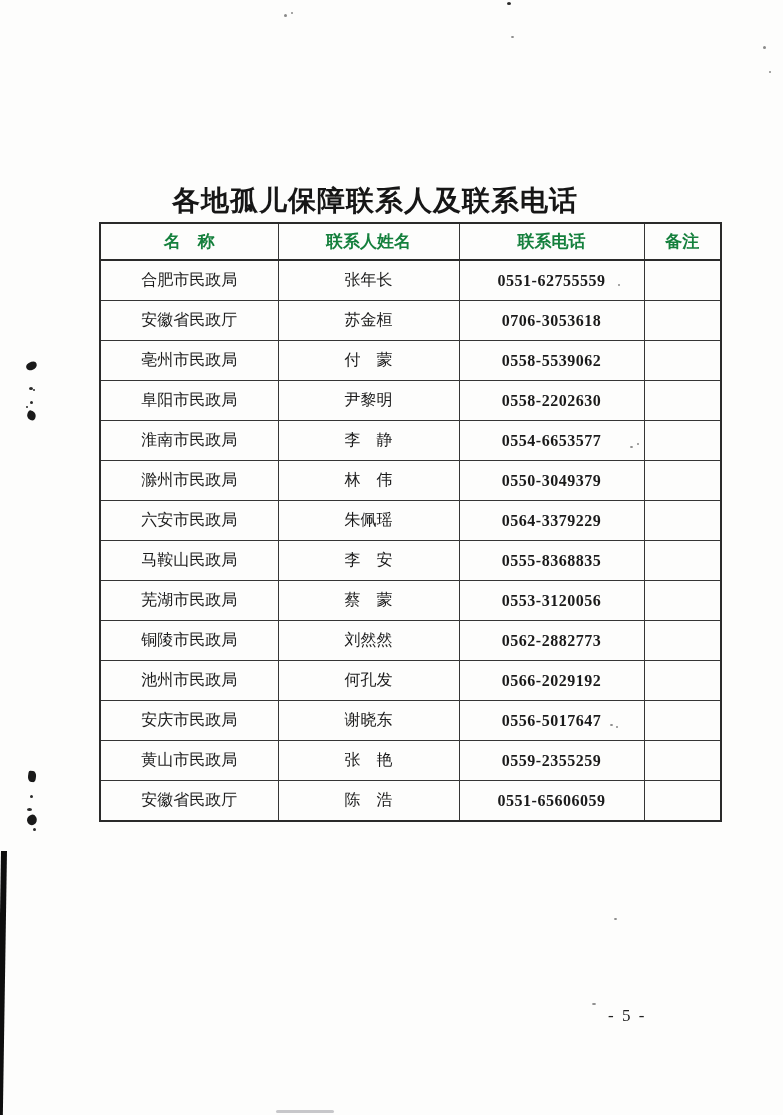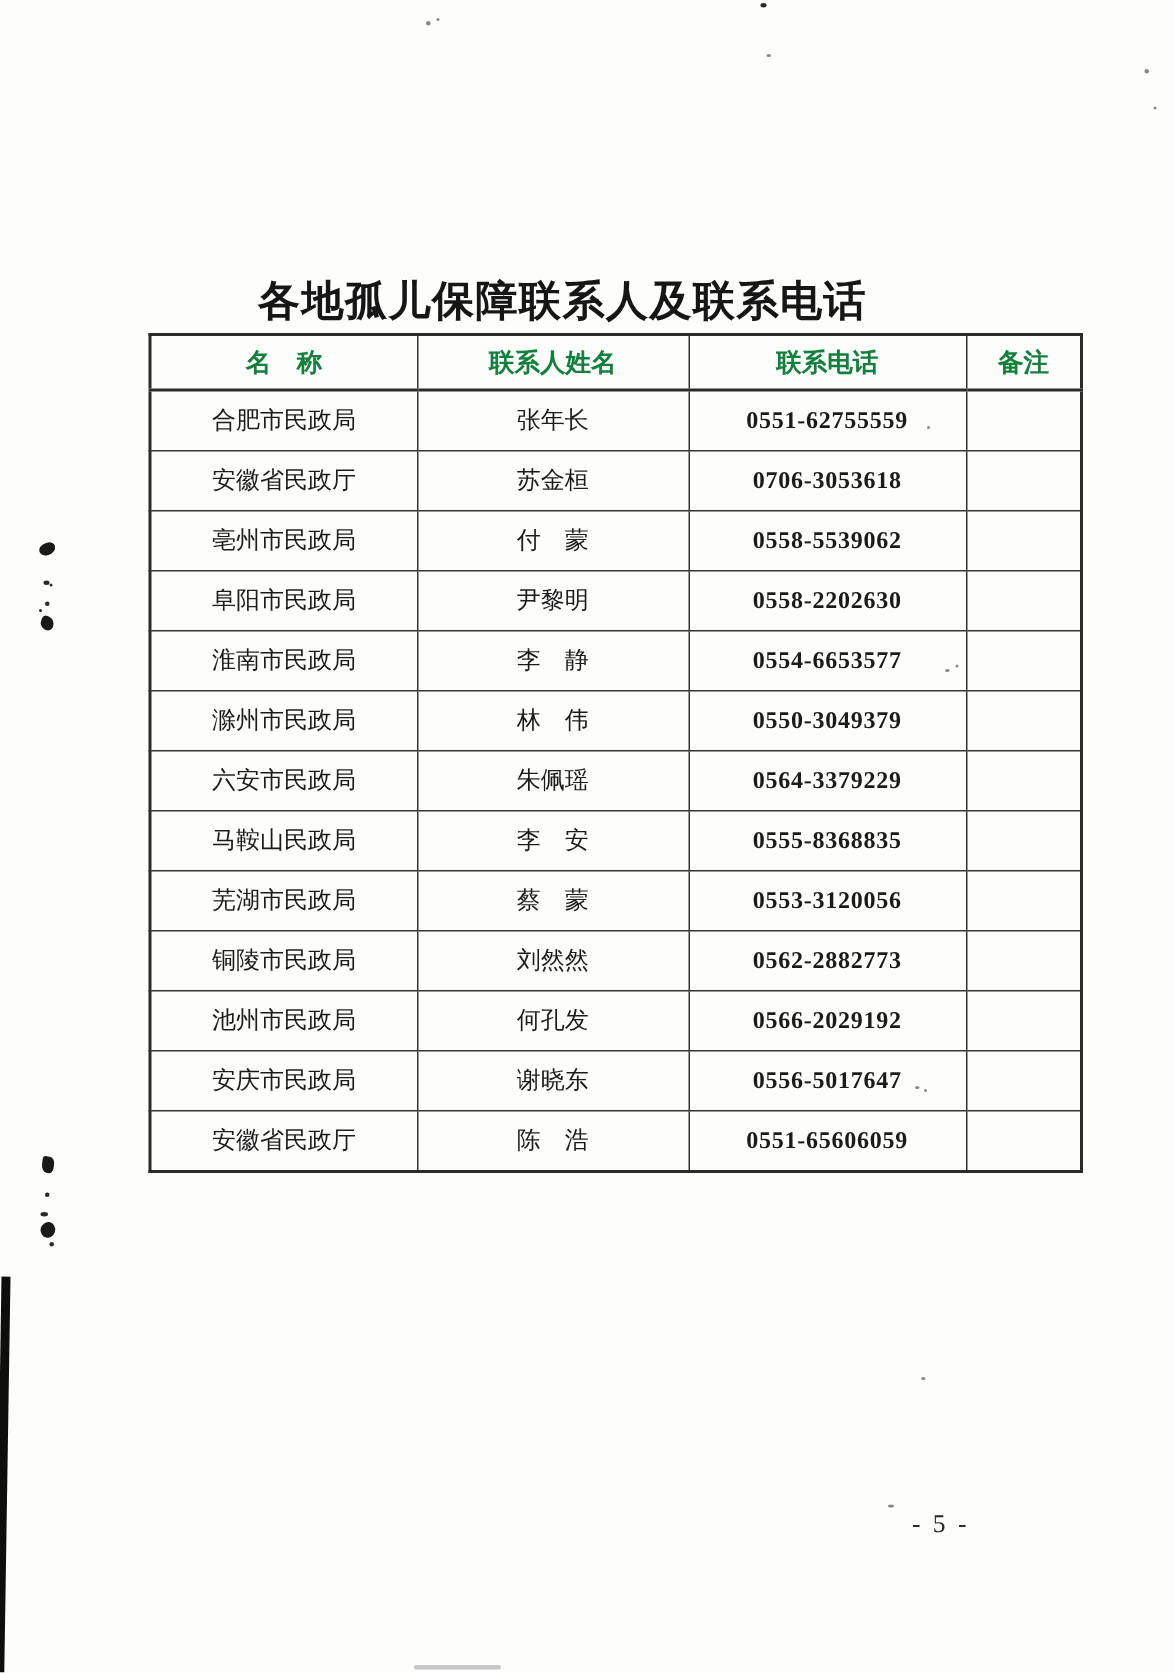--- a/index.html
+++ b/index.html
@@ -147,20 +147,26 @@
     <td class="c-note"></td>
   </tr>
 
   <tr>
     <td class="c-name">安庆市民政局</td>
     <td class="c-contact">谢晓东</td>
     <td class="c-phone">0556-5017647</td>
     <td class="c-note"></td>
   </tr>
 
+  <tr>
+    <td class="c-name">黄山市民政局</td>
+    <td class="c-contact">张　艳</td>
+    <td class="c-phone">0559-2355259</td>
+    <td class="c-note"></td>
+  </tr>
 
   <tr>
     <td class="c-name">安徽省民政厅</td>
     <td class="c-contact">陈　浩</td>
     <td class="c-phone">0551-65606059</td>
     <td class="c-note"></td>
   </tr>
 </tbody>
 </table>
 

